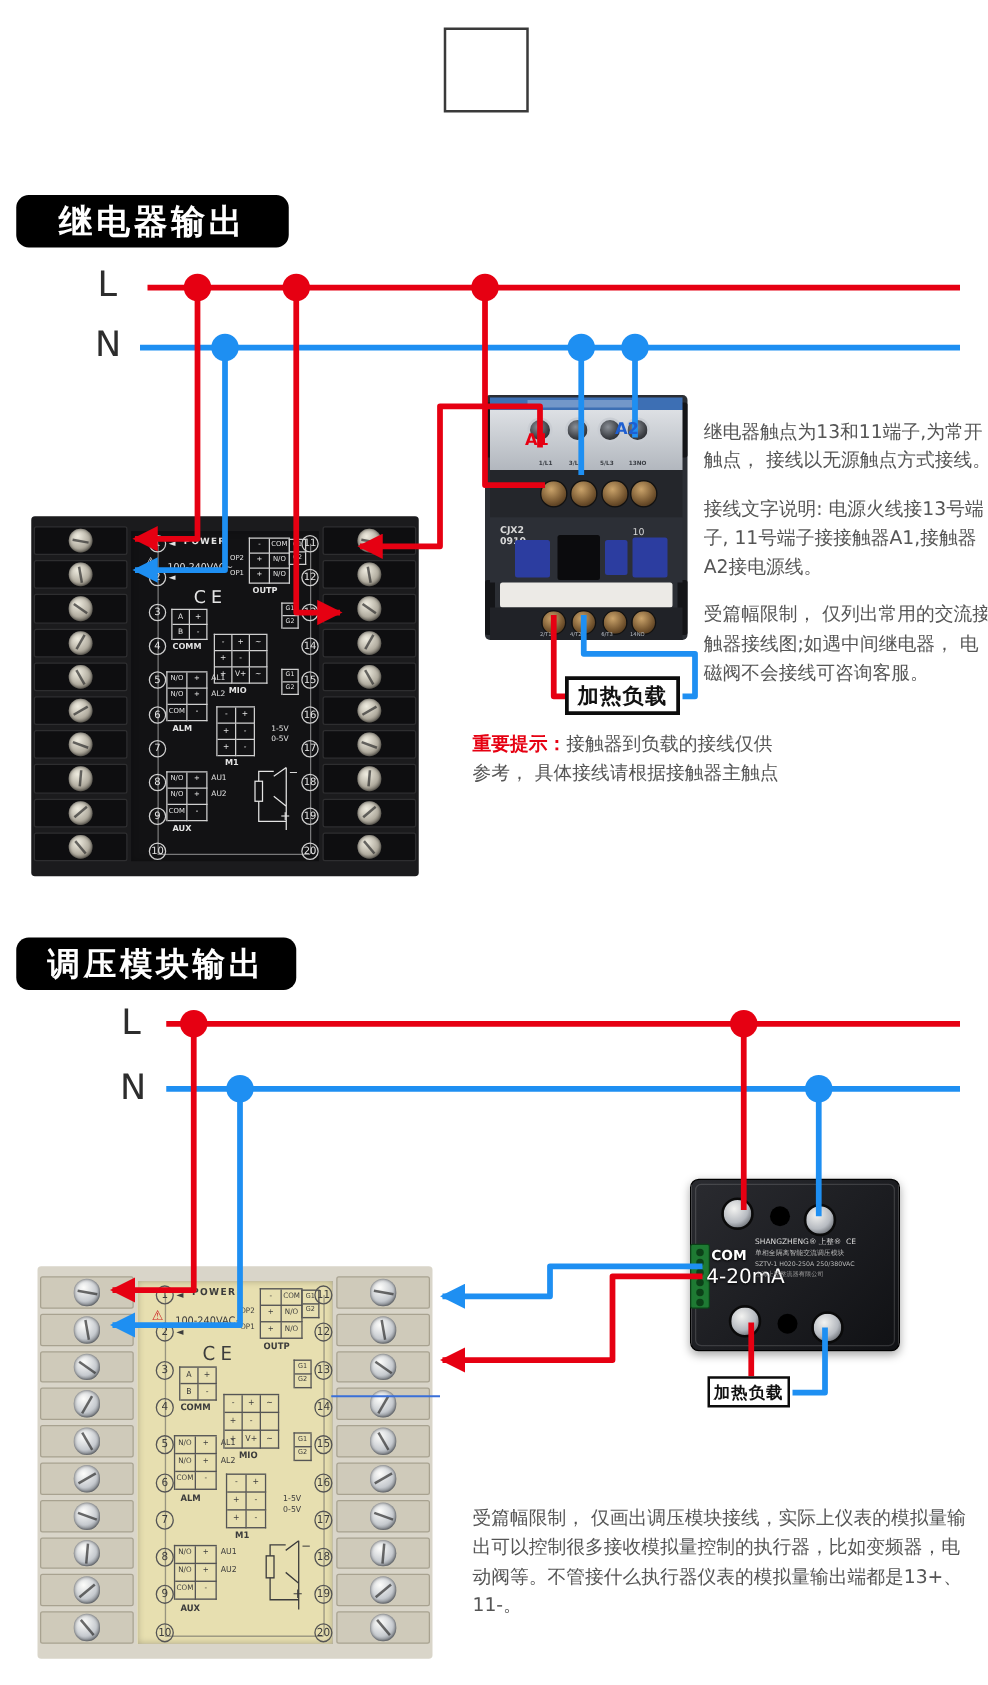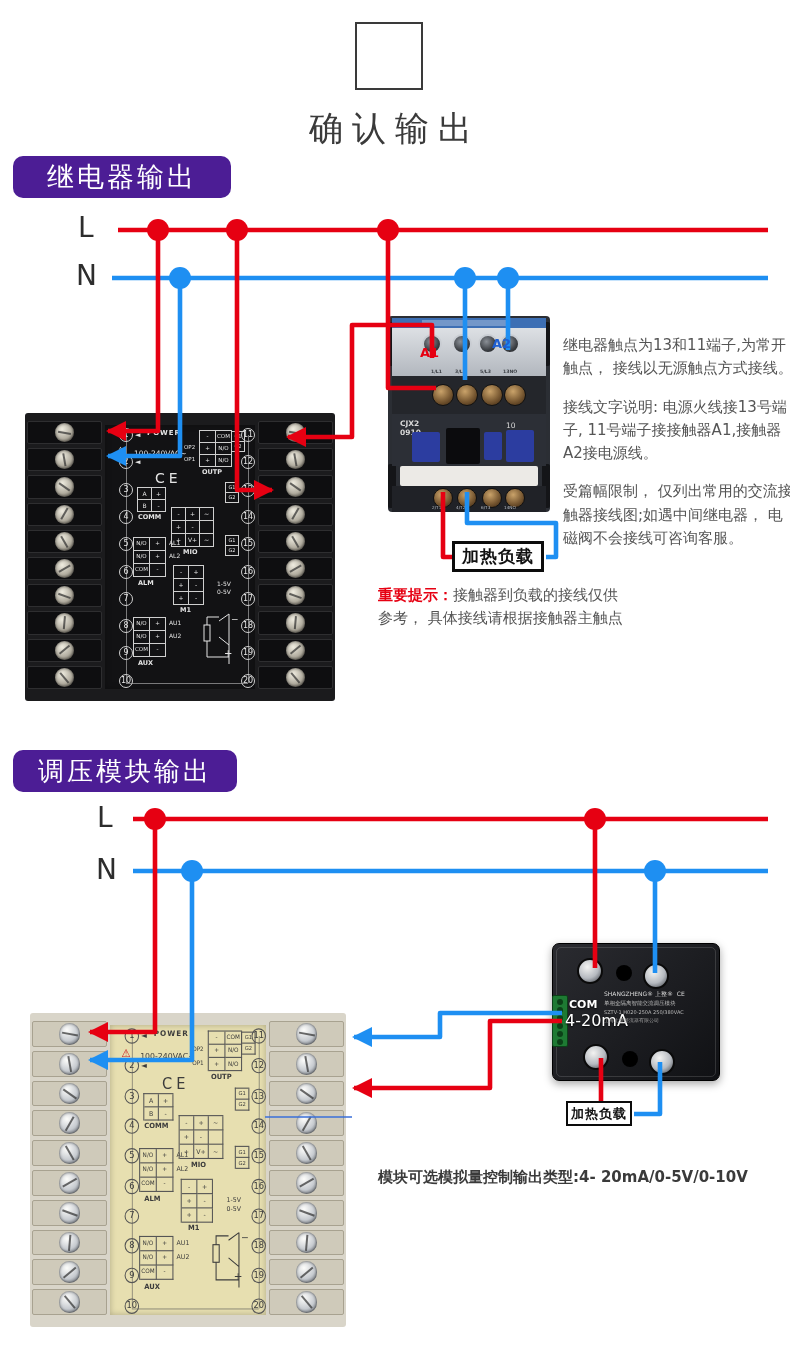--- a/index.html
+++ b/index.html
@@ -3,21 +3,21 @@
 <meta charset="utf-8">
 <style>
   *{margin:0;padding:0;box-sizing:border-box}
   html,body{background:#fff}
   body{font-family:"DejaVu Sans","Liberation Sans",sans-serif}
   .page{position:relative;width:790px;height:1348px;background:#fff;overflow:hidden}
   .abs{position:absolute}
   .numbox{left:355px;top:22px;width:68px;height:68px;border:2px solid #3a3a3a}
   .stepnum{left:372px;top:14px;font-size:60px;color:#1c1c1c;background:#fff;padding:0 5px;line-height:1.1;letter-spacing:2px}
   .pagetitle{left:0;top:106px;width:790px;text-align:center;font-size:34px;color:#3a3a3a;letter-spacing:9px}
-  .badge{background:#4c1d95;color:#fff;font-weight:normal;border-radius:10px;display:flex;align-items:center;justify-content:center;letter-spacing:3px;z-index:5}
+  .badge{background:#000000;color:#fff;font-weight:bold;border-radius:10px;display:flex;align-items:center;justify-content:center;letter-spacing:3px;z-index:5}
   .badge1{left:13px;top:156px;width:218px;height:42px;font-size:27px}
   .badge2{left:13px;top:750px;width:224px;height:42px;font-size:26px}
   .linelabel{font-size:28px;color:#2d2d2d;z-index:4;line-height:1}
   .device{z-index:10}
   #wires{left:0;top:0;z-index:20;pointer-events:none}
   .loadbox{background:#fff;border:3px solid #0c0c0c;display:flex;align-items:center;justify-content:center;font-weight:bold;color:#111;z-index:30;letter-spacing:1px}
   .rtext{color:#555;font-size:15px;line-height:1.55;z-index:6}
   .rtext p{margin-bottom:15px}
   .para{color:#555;font-size:15px;line-height:1.55;z-index:6}
   .intro{color:#3a3a3a;font-size:15px;font-weight:bold;z-index:6}
@@ -25,21 +25,20 @@
   .notelabel{color:#e60012;font-weight:bold}
   .a1a2{font-size:13px;font-weight:bold;z-index:25;line-height:1}
   .tinylabel{white-space:nowrap;line-height:1}
 </style>
 </head>
 <body>
 
 <div class="page">
 
   <div class="abs numbox"></div>
-  <div class="abs pagetitle">确认输出</div>
 
   <div class="abs badge badge1">继电器输出</div>
   <span class="abs linelabel" style="left:78px;top:214px">L</span>
   <span class="abs linelabel" style="left:76px;top:262px">N</span>
 
   <div id="controller1" class="abs device" style="left:25px;top:413px;width:310px;height:288px">
       <div class="abs" style="inset:0;background:#1b1b1d;border-radius:3px"></div>
       <div class="abs" style="left:2px;top:8px;width:75px;height:23.2px;background:#0e0e10;border:1px solid #2e2e30;border-radius:2px"></div>
       <div class="abs" style="left:29.9px;top:10px;width:19.2px;height:19.2px;border-radius:50%;background:radial-gradient(circle at 38% 32%, #efece0, #b2ada0 55%, #67635a 85%);box-shadow:inset 0 0 3px rgba(0,0,0,.65)"></div>
       <div class="abs" style="left:32.9px;top:18.8px;width:13.2px;height:1.6px;background:rgba(45,45,45,.7);transform:rotate(10deg)"></div>
@@ -476,21 +475,21 @@
       <div class="abs tinylabel" style="left:17px;top:56px;font-size:11px;color:#fff;font-weight:bold;text-shadow:0 1px 2px #000">COM</div>
       <div class="abs tinylabel" style="left:13px;top:70px;font-size:16px;color:#fff;font-weight:normal;text-shadow:0 1px 2px #000">4-20mA</div>
       <div class="abs tinylabel" style="left:52px;top:48px;font-size:6px;color:#ddd;">SHANGZHENG® 上整®&nbsp;&nbsp;CE</div>
       <div class="abs tinylabel" style="left:52px;top:58px;font-size:5.5px;color:#bbb;">单相全隔离智能交流调压模块</div>
       <div class="abs tinylabel" style="left:52px;top:67px;font-size:5px;color:#bbb;">SZTV-1 H020-250A 250/380VAC</div>
       <div class="abs tinylabel" style="left:52px;top:75px;font-size:5px;color:#999;">上海上整整流器有限公司</div>
     </div>
 
   <div class="abs loadbox" style="left:566px;top:1101px;width:66px;height:25px;font-size:13px;border-width:2px">加热负载</div>
 
-  <div class="abs intro" style="left:378px;top:1168px;width:410px">模块可选模拟量控制输出类型:4- 20mA/0-5V/0-10V</div>
+  <div class="abs para" style="left:378px;top:1203px;width:398px">受篇幅限制， 仅画出调压模块接线，实际上仪表的模拟量输出可以控制很多接收模拟量控制的执行器，比如变频器，电动阀等。不管接什么执行器仪表的模拟量输出端都是13+、11-。</div>
 
   <svg id="wires" class="abs" width="790" height="1348" viewBox="0 0 790 1348">
     <defs>
       <marker id="mr" viewBox="0 0 10 10" refX="9" refY="5" markerWidth="4.4" markerHeight="4.4" orient="auto">
         <path d="M0 0L10 5L0 10z" fill="#e60012"></path>
       </marker>
       <marker id="mb" viewBox="0 0 10 10" refX="9" refY="5" markerWidth="4.4" markerHeight="4.4" orient="auto">
         <path d="M0 0L10 5L0 10z" fill="#1e8ff2"></path>
       </marker>
     </defs>

